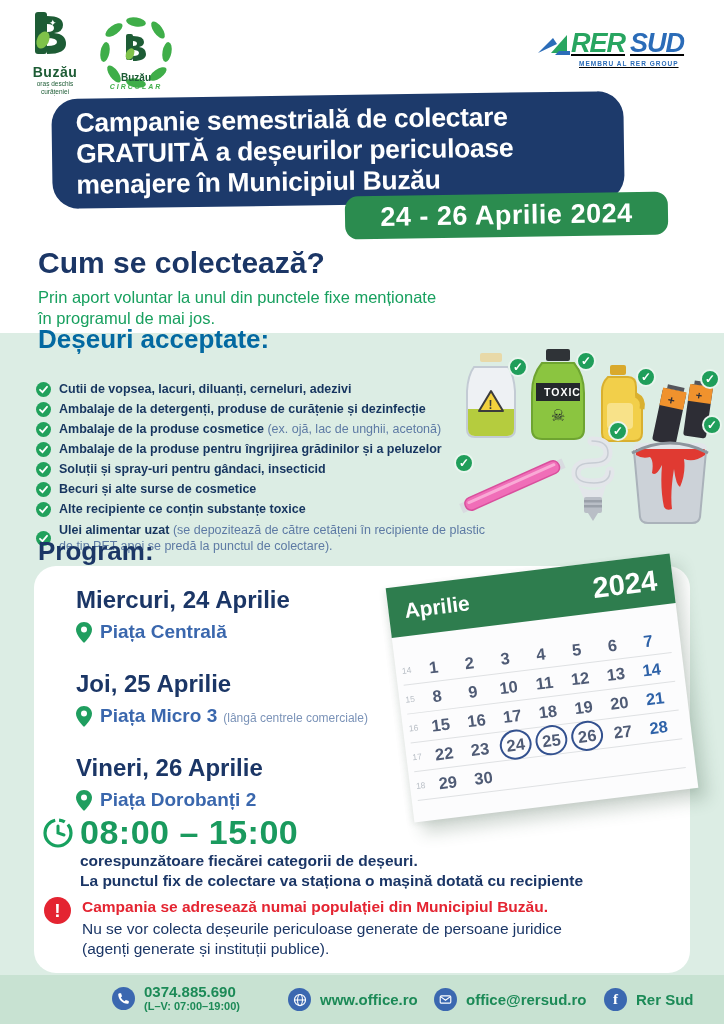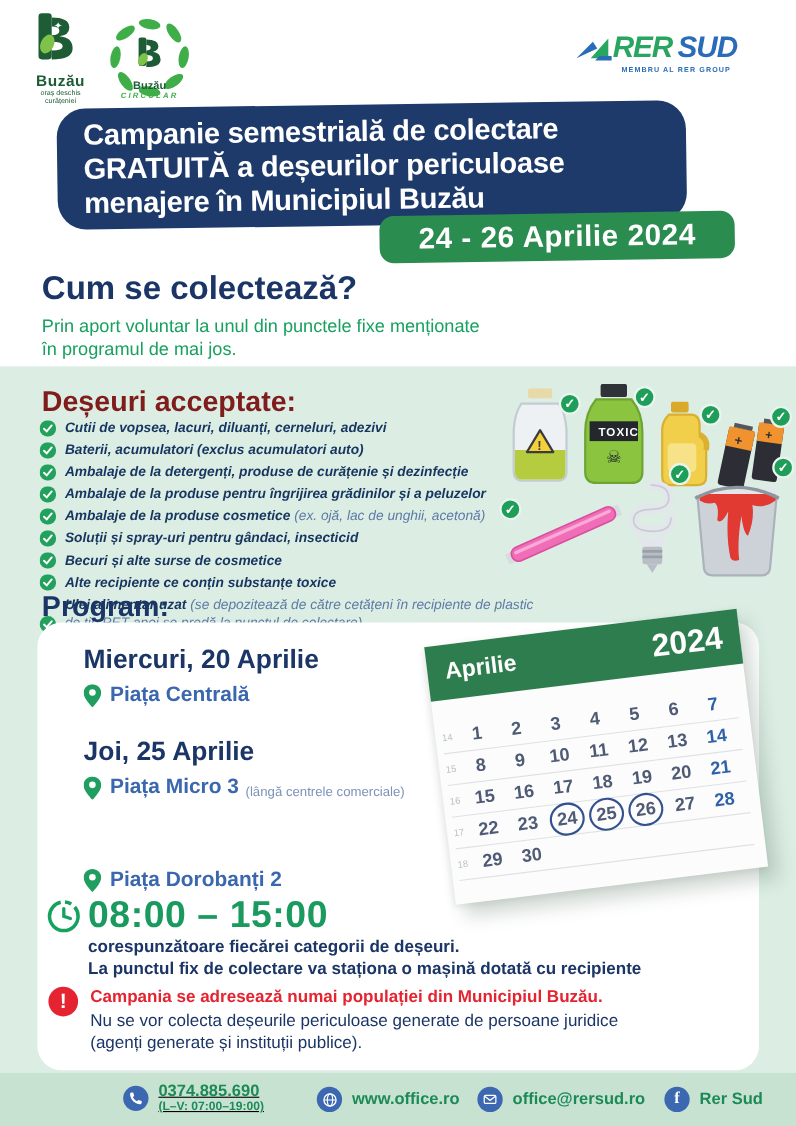--- a/index.html
+++ b/index.html
@@ -10,59 +10,59 @@
   .mint-band { position:absolute; left:0; top:333px; width:724px; height:642px; background:#dcede4; }
   .footer-band { position:absolute; left:0; top:975px; width:724px; height:49px; background:#c8e2d2; }
 
   
   .logo-buzau { position:absolute; left:20px; top:10px; width:70px; text-align:center; }
   .logo-buzau .bz-name { font-size:14px; font-weight:bold; color:#1d5c35; letter-spacing:.5px; }
   .logo-buzau .bz-tag { font-size:6.5px; color:#1d5c35; line-height:8px; }
   .logo-circ { position:absolute; left:96px; top:14px; width:80px; text-align:center; }
   .logo-circ .bz-name { font-size:10px; font-weight:bold; color:#1d5c35; margin-top:-26px; }
   .logo-circ .bz-sub { font-size:7px; font-weight:bold; color:#3fae49; letter-spacing:2px; font-style:italic; }
-  .logo-rer { position:absolute; left:523px; top:28px; width:165px; }
+  .logo-rer { position:absolute; left:537px; top:28px; width:165px;text-decoration:underline; }
   .logo-rer .row { display:flex; align-items:center; }
   .rer-word { font-size:27px; font-weight:bold; font-style:italic; color:#28a560; letter-spacing:-1px; }
   .sud-word { font-size:27px; font-weight:bold; font-style:italic; color:#2b6cb8; letter-spacing:-1px; margin-left:5px; }
   .rer-tag { font-size:6.5px; color:#2b6cb8; font-weight:bold; letter-spacing:1px; margin-left:42px; margin-top:1px; }
 
   
   .banner { position:absolute; left:52px; top:95px; width:572px; height:110px; background:#1d3a6b;
             border-radius:26px; transform:rotate(-0.8deg); padding:9px 0 0 24px; }
   .banner .bl { color:#fff; font-weight:bold; font-size:26.5px; line-height:31px; letter-spacing:-0.3px; }
   .date-pill { position:absolute; left:345px; top:194px; width:323px; height:43px; background:#2b8c4f;
                border-radius:13px; transform:rotate(-0.9deg); display:flex; align-items:center; justify-content:center; }
   .date-pill span { color:#fff; font-weight:bold; font-size:27px; letter-spacing:0.5px; }
 
   
   .how-title { position:absolute; left:38px; top:246px; font-size:30px; font-weight:bold; color:#1b3666; }
   .how-sub { position:absolute; left:38px; top:287px; font-size:16.5px; font-weight:normal; color:#18a05f; line-height:21px; }
 
   
-  .acc-title { position:absolute; left:38px; top:350px; font-size:26px; font-weight:bold; color:#7f1d1d; }
+  .acc-title { position:absolute; left:38px; top:324px; font-size:26px; font-weight:bold; color:#0369a1; }
   .acc-list { position:absolute; left:36px; top:381px; width:452px; }
-  .acc-item { display:flex; align-items:flex-end; margin-bottom:4.6px;font-style:italic; }
+  .acc-item { display:flex; align-items:center; margin-bottom:4.6px; }
   .acc-item .chk { flex:0 0 15px; margin-top:0.5px; margin-right:8px; }
   .acc-text { font-size:12.5px; line-height:14.5px; color:#16355f; white-space:nowrap; }
   .acc-item.wrap .acc-text { white-space:normal; width:430px; line-height:16.5px; }
   .acc-text b { font-weight:bold; }
   .acc-text .norm { font-weight:normal; color:#5d7aa4; }
 
   
   .picons { position:absolute; left:452px; top:345px; width:268px; height:195px; }
   .pic { position:absolute; }
   .badge { position:absolute; width:20px; height:20px; border-radius:50%; background:#1f9e5a; border:2px solid #e9f5ee;
            display:flex; align-items:center; justify-content:center; color:#fff; font-size:12px; font-weight:bold; }
 
   
   .prog-title { position:absolute; left:38px; top:536px; font-size:26px; font-weight:bold; color:#1b3666; }
   .card { position:absolute; left:34px; top:566px; width:656px; height:407px; background:#ffffff; border-radius:22px; }
   .day { position:absolute; font-size:24px; font-weight:bold; color:#1b3666; }
-  .loc { position:absolute; display:flex; align-items:flex-end; }
+  .loc { position:absolute; display:flex; align-items:center; }
   .loc .pin { margin-right:8px; }
   .loc .loc-name { font-size:19px; font-weight:bold; color:#3a67ad; }
   .loc .loc-note { font-size:12px; color:#7b93b8; margin-left:6px; margin-top:3px; }
 
   
   .cal { position:absolute; left:399px; top:570px; width:286px; height:236px; transform:rotate(-7deg);
          background:#fcfcfd; box-shadow:8px 12px 16px rgba(50,80,60,.22), -2px 2px 6px rgba(50,80,60,.10); }
   .cal-head { height:50px; background:#2e7d4e; display:flex; align-items:center; justify-content:space-between; padding:0 16px; }
   .cal-month { color:#fff; font-size:21px; font-weight:bold; }
   .cal-year { color:#fff; font-size:29px; font-weight:bold; }
@@ -167,42 +167,35 @@
           <circle cx="7.5" cy="7.5" r="7.5" fill="#21a15c"></circle>
           <path d="M4 7.8 L6.5 10.2 L11 4.8" stroke="#fff" stroke-width="1.8" fill="none" stroke-linecap="round"></path>
         </svg>
       <span class="acc-text"><b>Cutii de vopsea, lacuri, diluanți, cerneluri, adezivi</b><span class="norm"></span></span>
     </div>
     <div class="acc-item">
       <svg class="chk" width="15" height="15" viewBox="0 0 15 15">
           <circle cx="7.5" cy="7.5" r="7.5" fill="#21a15c"></circle>
           <path d="M4 7.8 L6.5 10.2 L11 4.8" stroke="#fff" stroke-width="1.8" fill="none" stroke-linecap="round"></path>
         </svg>
-      <span class="acc-text"><b>Baterii, acumulatori (exclus acumulatori auto)</b><span class="norm"></span></span>
-    </div>
-    <div class="acc-item">
-      <svg class="chk" width="15" height="15" viewBox="0 0 15 15">
-          <circle cx="7.5" cy="7.5" r="7.5" fill="#21a15c"></circle>
-          <path d="M4 7.8 L6.5 10.2 L11 4.8" stroke="#fff" stroke-width="1.8" fill="none" stroke-linecap="round"></path>
-        </svg>
       <span class="acc-text"><b>Ambalaje de la detergenți, produse de curățenie și dezinfecție</b><span class="norm"></span></span>
     </div>
     <div class="acc-item">
       <svg class="chk" width="15" height="15" viewBox="0 0 15 15">
           <circle cx="7.5" cy="7.5" r="7.5" fill="#21a15c"></circle>
           <path d="M4 7.8 L6.5 10.2 L11 4.8" stroke="#fff" stroke-width="1.8" fill="none" stroke-linecap="round"></path>
         </svg>
+      <span class="acc-text"><b>Ambalaje de la produse cosmetice</b><span class="norm"> (ex. ojă, lac de unghii, acetonă)</span></span>
+    </div>
+    <div class="acc-item">
+      <svg class="chk" width="15" height="15" viewBox="0 0 15 15">
+          <circle cx="7.5" cy="7.5" r="7.5" fill="#21a15c"></circle>
+          <path d="M4 7.8 L6.5 10.2 L11 4.8" stroke="#fff" stroke-width="1.8" fill="none" stroke-linecap="round"></path>
+        </svg>
       <span class="acc-text"><b>Ambalaje de la produse pentru îngrijirea grădinilor și a peluzelor</b><span class="norm"></span></span>
-    </div>
-    <div class="acc-item">
-      <svg class="chk" width="15" height="15" viewBox="0 0 15 15">
-          <circle cx="7.5" cy="7.5" r="7.5" fill="#21a15c"></circle>
-          <path d="M4 7.8 L6.5 10.2 L11 4.8" stroke="#fff" stroke-width="1.8" fill="none" stroke-linecap="round"></path>
-        </svg>
-      <span class="acc-text"><b>Ambalaje de la produse cosmetice</b><span class="norm"> (ex. ojă, lac de unghii, acetonă)</span></span>
     </div>
     <div class="acc-item">
       <svg class="chk" width="15" height="15" viewBox="0 0 15 15">
           <circle cx="7.5" cy="7.5" r="7.5" fill="#21a15c"></circle>
           <path d="M4 7.8 L6.5 10.2 L11 4.8" stroke="#fff" stroke-width="1.8" fill="none" stroke-linecap="round"></path>
         </svg>
       <span class="acc-text"><b>Soluții și spray-uri pentru gândaci, insecticid</b><span class="norm"></span></span>
     </div>
     <div class="acc-item">
       <svg class="chk" width="15" height="15" viewBox="0 0 15 15">
@@ -304,39 +297,40 @@
         <path d="M12 20 L80 20 Q82 20 81 26 Q70 34 60 30 Q62 44 56 58 Q52 56 50 40 Q46 64 48 80 Q42 82 40 78 Q36 60 38 36 Q32 48 28 44 Q30 32 26 28 Q18 30 12 26 Z" fill="#e03a32"></path>
         <path d="M8 24 Q46 4 84 24" fill="none" stroke="#8d959d" stroke-width="3"></path>
       </svg>
       <div class="badge" style="right:-6px; top:-14px;">✓</div>
     </div>
   </div>
 
   <div class="prog-title">Program:</div>
   <div class="card"></div>
 
-  <div class="day" style="left:76px; top:586px;">Miercuri, 20 Aprilie</div>
+  <div class="day" style="left:76px; top:586px;">Miercuri, 24 Aprilie</div>
   <div class="loc" style="left:76px; top:621px;">
     <svg class="pin" width="16" height="21" viewBox="0 0 16 21">
         <path d="M8 0 C3.6 0 0 3.5 0 7.8 C0 13.5 8 21 8 21 C8 21 16 13.5 16 7.8 C16 3.5 12.4 0 8 0 Z" fill="#1f9e5f"></path>
         <circle cx="8" cy="7.5" r="3" fill="#ffffff"></circle>
       </svg>
     <span class="loc-name">Piața Centrală</span>
   </div>
 
   <div class="day" style="left:76px; top:670px;">Joi, 25 Aprilie</div>
   <div class="loc" style="left:76px; top:705px;">
     <svg class="pin" width="16" height="21" viewBox="0 0 16 21">
         <path d="M8 0 C3.6 0 0 3.5 0 7.8 C0 13.5 8 21 8 21 C8 21 16 13.5 16 7.8 C16 3.5 12.4 0 8 0 Z" fill="#1f9e5f"></path>
         <circle cx="8" cy="7.5" r="3" fill="#ffffff"></circle>
       </svg>
     <span class="loc-name">Piața Micro 3</span>
     <span class="loc-note">(lângă centrele comerciale)</span>
   </div>
 
+  <div class="day" style="left:76px; top:754px;">Vineri, 26 Aprilie</div>
   <div class="loc" style="left:76px; top:789px;">
     <svg class="pin" width="16" height="21" viewBox="0 0 16 21">
         <path d="M8 0 C3.6 0 0 3.5 0 7.8 C0 13.5 8 21 8 21 C8 21 16 13.5 16 7.8 C16 3.5 12.4 0 8 0 Z" fill="#1f9e5f"></path>
         <circle cx="8" cy="7.5" r="3" fill="#ffffff"></circle>
       </svg>
     <span class="loc-name">Piața Dorobanți 2</span>
   </div>
 
   <div class="cal">
     <div class="cal-head">
@@ -407,21 +401,21 @@
     <div>La punctul fix de colectare va staționa o mașină dotată cu recipiente</div>
   </div>
 
   <div class="warn-icon">!</div>
   <div class="warn-1">Campania se adresează numai populației din Municipiul Buzău.</div>
   <div class="warn-2">
     <div>Nu se vor colecta deșeurile periculoase generate de persoane juridice</div>
     <div>(agenți generate și instituții publice).</div>
   </div>
 
-  <div class="f-item" style="left:112px; top:984px;text-decoration:underline;">
+  <div class="f-item" style="left:112px; top:984px;">
     <span class="f-ic">
       <svg width="13" height="13" viewBox="0 0 16 16">
           <path d="M3.2 1.5 C2.2 1.5 1.4 2.3 1.5 3.3 C2 9.5 6.5 14 12.7 14.5 C13.7 14.6 14.5 13.8 14.5 12.8 L14.5 11 L10.8 9.8 L9.3 11.3 C7.4 10.3 5.7 8.6 4.7 6.7 L6.2 5.2 L5 1.5 Z" fill="#ffffff"></path>
         </svg>
     </span>
     <span>
       <div class="f-main">0374.885.690</div>
       <div class="f-sub">(L–V: 07:00–19:00)</div>
     </span>
   </div>

